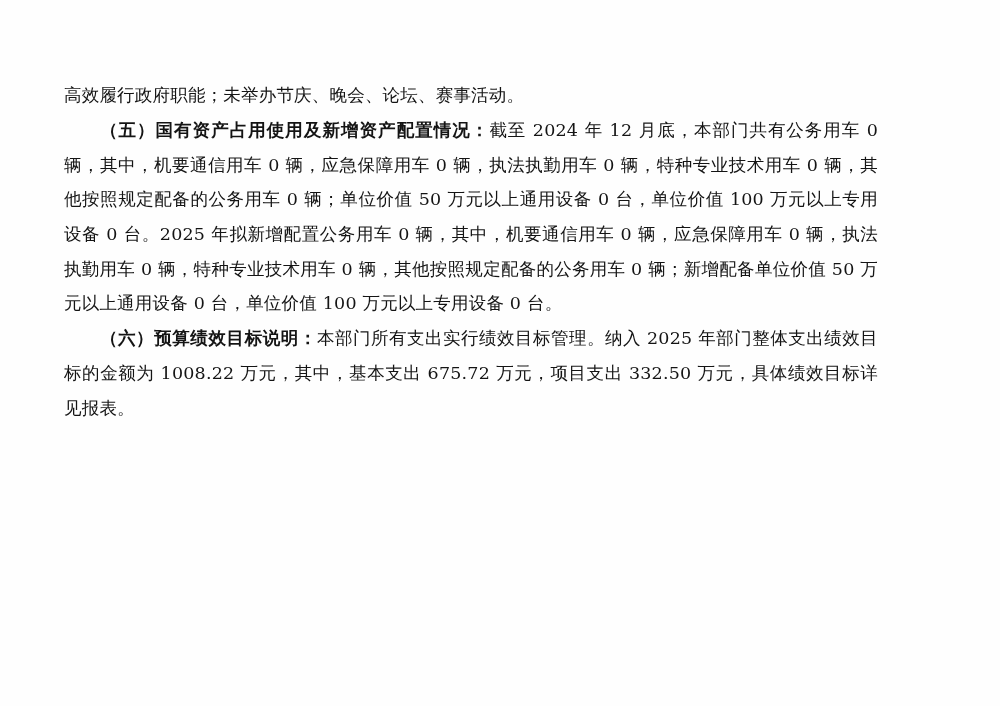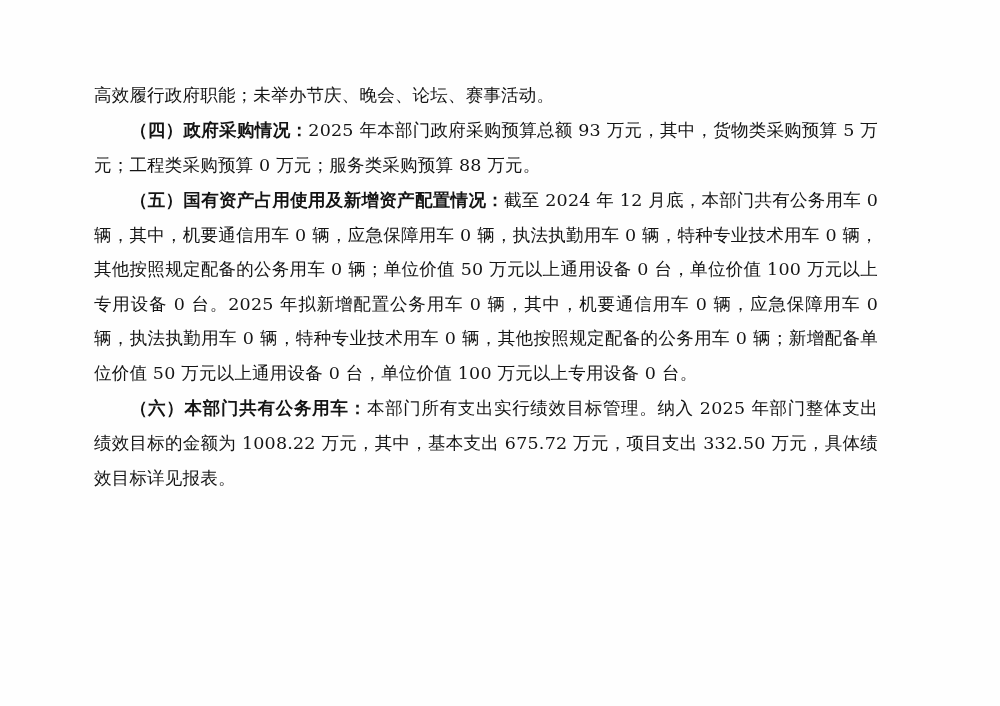--- a/index.html
+++ b/index.html
@@ -13,21 +13,21 @@
     overflow: hidden;
     font-family: "DejaVu Serif", "Liberation Serif", serif;
     color: #1a1a1a;
   }
   .page {
     position: relative;
     width: 1000px;
     height: 706px;
     background: #fefefe;
     box-sizing: border-box;
-    padding: 78px 122px 0 94px;
+    padding: 78px 122px 0 64px;
   }
   .doc-body {
     font-size: 17.5px;
     line-height: 1.98;
     text-align: justify;
     text-justify: inter-ideograph;
     letter-spacing: 0.2px;
     color: #141414;
   }
   .para {
@@ -53,27 +53,24 @@
 </head>
 <body>
 
 <div class="page">
   <div class="doc-body">
 
     <p class="para">
       <span>高效履行政府职能；未举办节庆、晚会、论坛、赛事活动。</span>
     </p>
 
-    <p class="para indent">
-      <span class="lead">（四）政府采购情况：</span><span>2025 年本部门政府采购预算总额 93 万元，其中，货物类采购预算 5 万元；工程类采购预算 0 万元；服务类采购预算 88 万元。</span>
-    </p>
 
     <p class="para indent">
       <span class="lead">（五）国有资产占用使用及新增资产配置情况：</span><span>截至 2024 年 12 月底，本部门共有公务用车 0 辆，其中，机要通信用车 0 辆，应急保障用车 0 辆，执法执勤用车 0 辆，特种专业技术用车 0 辆，其他按照规定配备的公务用车 0 辆；单位价值 50 万元以上通用设备 0 台，单位价值 100 万元以上专用设备 0 台。2025 年拟新增配置公务用车 0 辆，其中，机要通信用车 0 辆，应急保障用车 0 辆，执法执勤用车 0 辆，特种专业技术用车 0 辆，其他按照规定配备的公务用车 0 辆；新增配备单位价值 50 万元以上通用设备 0 台，单位价值 100 万元以上专用设备 0 台。</span>
     </p>
 
     <p class="para indent">
-      <span class="lead">（六）本部门共有公务用车：</span><span>本部门所有支出实行绩效目标管理。纳入 2025 年部门整体支出绩效目标的金额为 1008.22 万元，其中，基本支出 675.72 万元，项目支出 332.50 万元，具体绩效目标详见报表。</span>
+      <span class="lead">（六）预算绩效目标说明：</span><span>本部门所有支出实行绩效目标管理。纳入 2025 年部门整体支出绩效目标的金额为 1008.22 万元，其中，基本支出 675.72 万元，项目支出 332.50 万元，具体绩效目标详见报表。</span>
     </p>
 
 
   </div>
 </div>
 
 </body></html>

